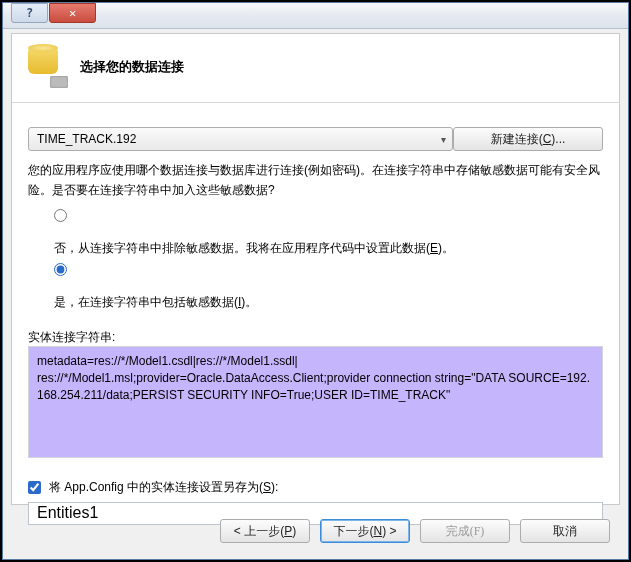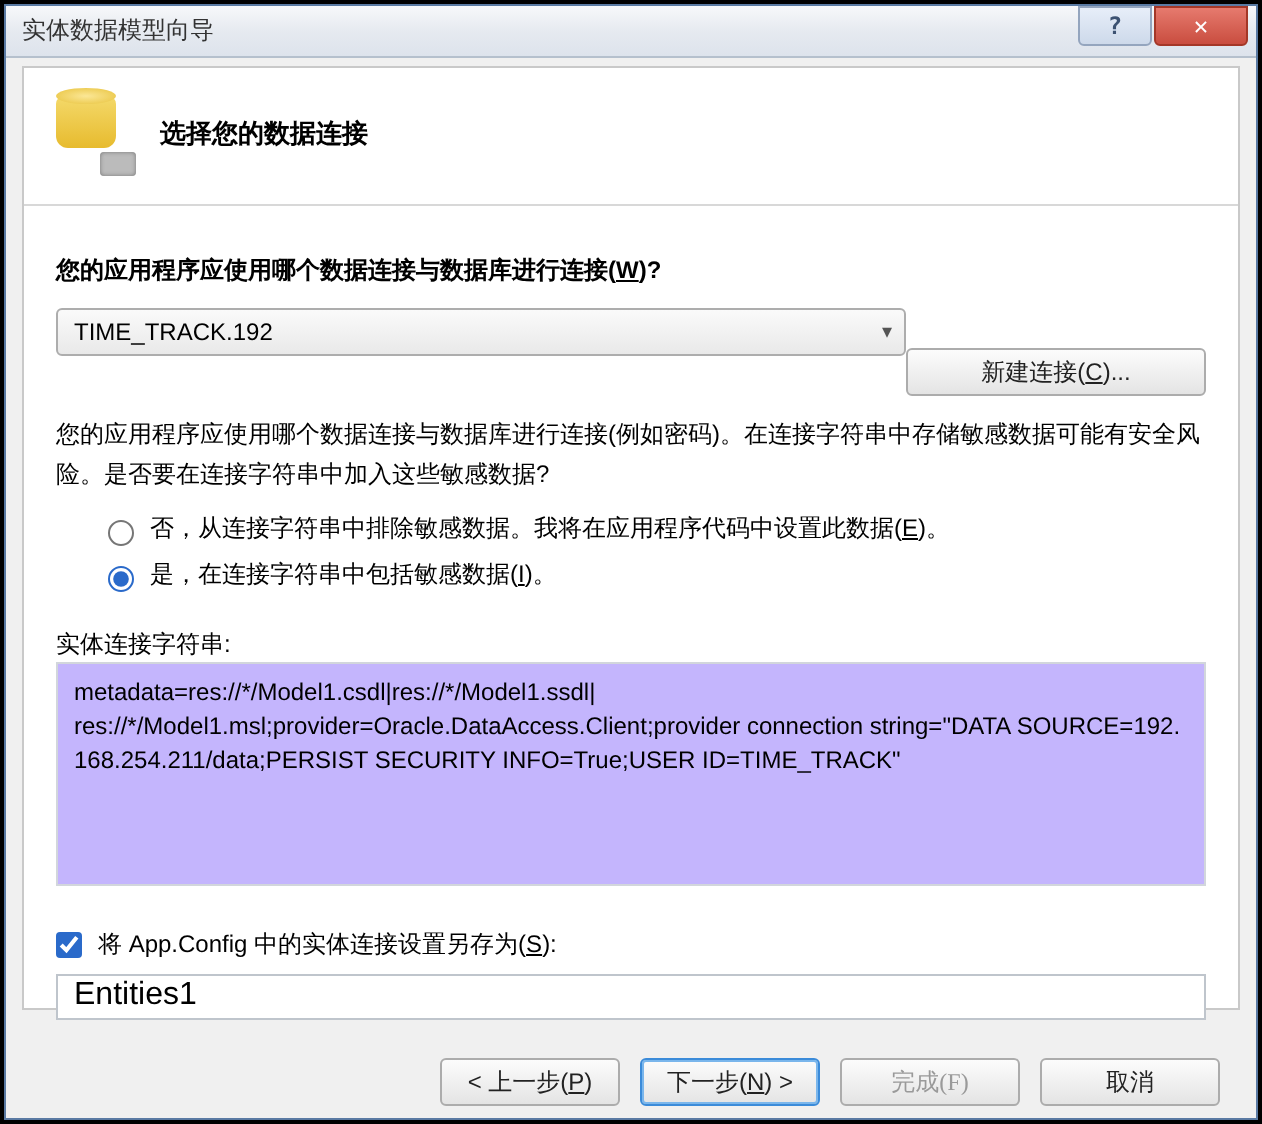--- a/index.html
+++ b/index.html
@@ -103,27 +103,27 @@
     background:linear-gradient(to bottom,#fafafa,#e9e9e9);
     border:1px solid #adadad;border-radius:3px;height:24px;
     padding:0 6px 0 8px;cursor:pointer;
   }
   .combo-arrow{font-size:10px;color:#555;}
   .btn{
     background:linear-gradient(to bottom,#fcfcfc,#e4e4e4);
     border:1px solid #acacac;border-radius:3px;height:24px;
     min-width:80px;padding:0 12px;cursor:pointer;
     display:inline-flex;align-items:center;justify-content:center;
-    font-size:12px;color:#222;margin-top:20px;
+    font-size:12px;color:#222;
   }
   .btn-default{border-color:#3b8bd9;box-shadow:0 0 0 1px #7ab6ec inset;}
   .btn-disabled{color:#9a9a9a;cursor:default;font-family:Liberation Serif, serif;}
   .paragraph{line-height:1.65;margin-bottom:8px;}
   .radio-group{padding-left:26px;margin-bottom:18px;}
-  .radio-row{display:flex;align-items:flex-end;gap:8px;margin:6px 0;}
+  .radio-row{display:flex;align-items:flex-start;gap:18px;margin:6px 0;flex-direction:column;}
   input[type=radio]{accent-color:#2a6aca;margin:0;}
   .label-small{font-size:12px;}
   .conn-label{margin:0 0 0 0;}
   .textbox{
     width:100%;height:112px;border:1px solid #d2d6dc;
     background:#c4b5fd;padding:6px 8px;resize:none;
     font-family:inherit;font-size:12px;line-height:1.45;
     white-space:pre-wrap;word-break:break-all;overflow:hidden;
   }
   .save-row{display:flex;align-items:center;gap:8px;margin-top:18px;margin-bottom:6px;}
@@ -138,39 +138,35 @@
     padding-right:10px;
   }
   .footer .btn{width:90px;min-width:90px;}
 </style>
 </head>
 <body>
 
 <div class="outer">
 
   <div class="titlebar">
-    <span class="titlebar-title">实体数据模型向导</span>
     <span class="winbtn btn-help">?</span>
     <span class="winbtn btn-close">✕</span>
   </div>
 
   <div class="content">
 
     <div class="header-row">
       <div class="db-icon">
         <div class="cyl"></div>
           <div class="plug"></div>
       </div>
       <div class="header-title">选择您的数据连接</div>
     </div>
     <div class="hr"></div>
 
-    <div class="prompt-label">
-      <span>您的应用程序应使用哪个数据连接与数据库进行连接(</span><span class="underline-letter">W</span><span>)?</span>
-    </div>
 
     <div class="row-select">
       <div class="combo">
         <span>TIME_TRACK.192</span>
         <span class="combo-arrow">▾</span>
       </div>
       <button class="btn" style="width:150px">
         <span>新建连接(</span>
           <span class="underline-letter">C</span>
           <span>)...</span>

